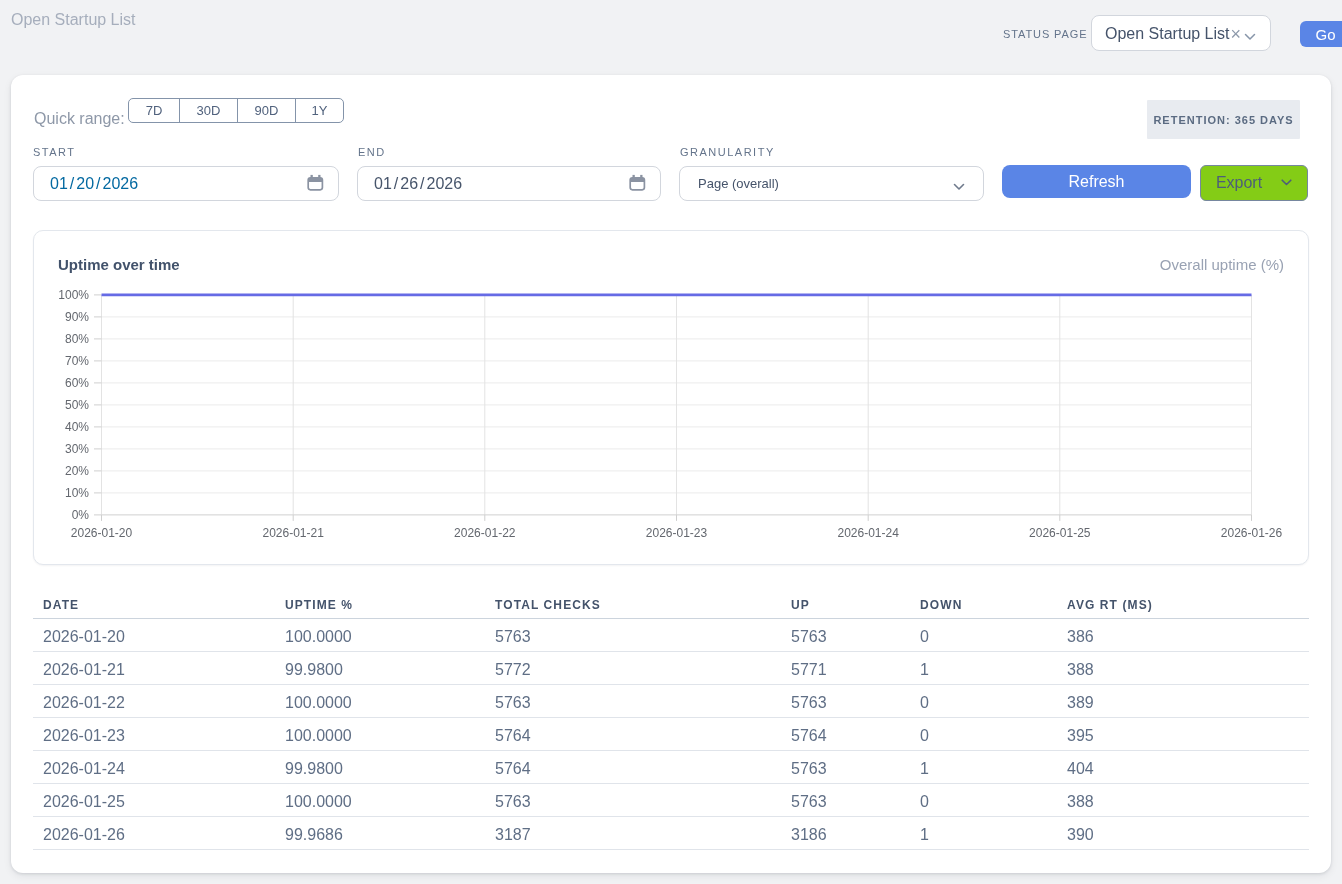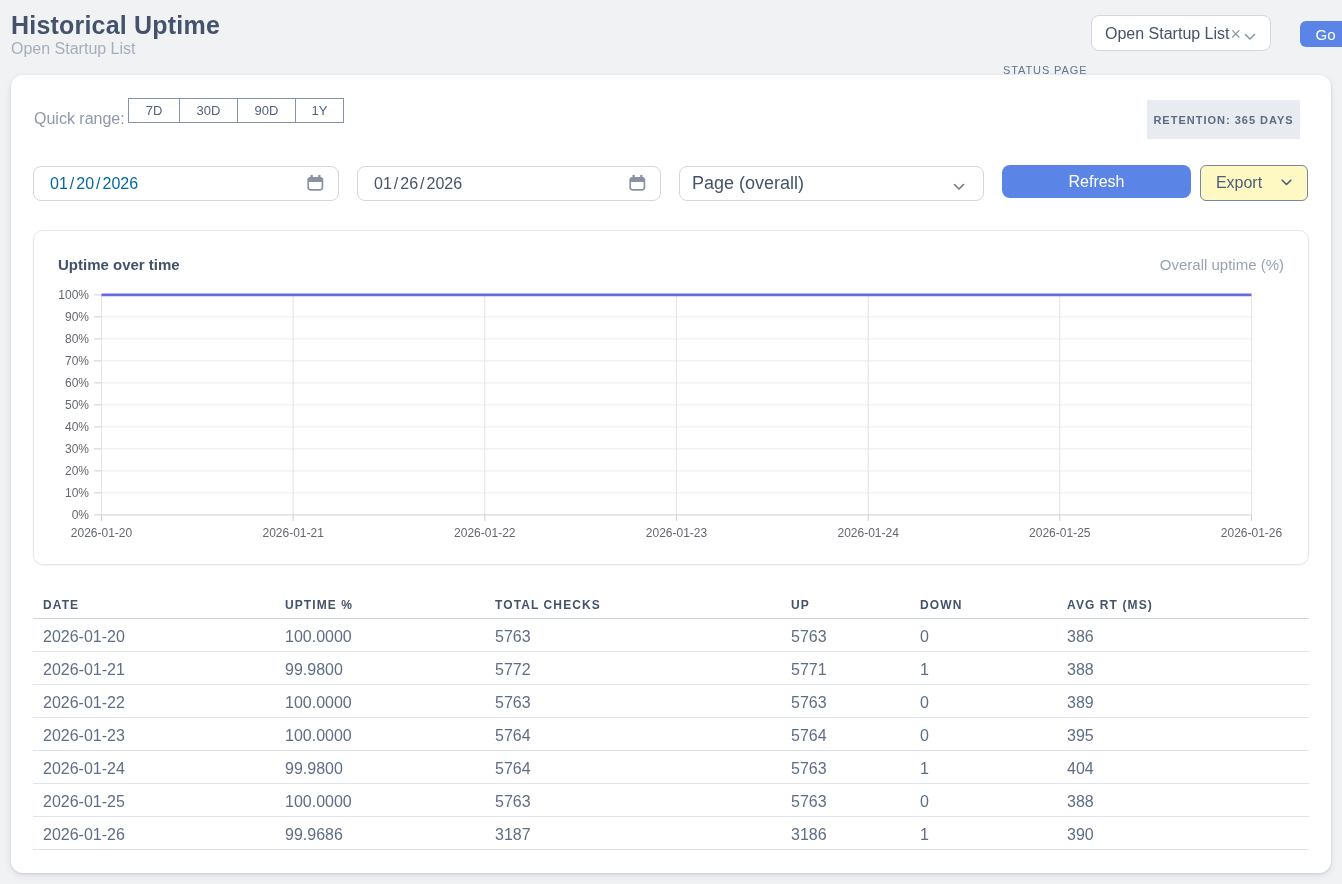--- a/index.html
+++ b/index.html
@@ -1,45 +1,44 @@
 <!DOCTYPE html>
 <html><head>
 <meta charset="utf-8">
 <style>
 * { margin:0; padding:0; box-sizing:border-box; }
 html,body { width:1342px; height:884px; overflow:hidden; }
 body { font-family:"Liberation Sans",sans-serif; background:#f1f2f4; position:relative; }
 .abs { position:absolute; }
-.lbl { font-size:11px; font-weight:400; letter-spacing:1.5px; color:#64748b;margin-top:36px; }
+.lbl { font-size:11px; font-weight:400; letter-spacing:1.5px; color:#64748b; }
 .inp { background:#fff; border:1px solid #d2d6dd; border-radius:8px; height:35px; display:flex; align-items:center; }
 </style>
 </head>
 <body>
 
 <div class="abs" style="left:11px;top:11px;">
-  <div style="font-size:25px;font-weight:700;color:#44536b;letter-spacing:0.2px;">Historical Uptime</div>
   <div style="font-size:16px;color:#a6aebc;margin-top:0px;">Open Startup List</div>
 </div>
 
 <div class="abs lbl" style="left:1003px;top:28px;letter-spacing:0.9px;">STATUS PAGE</div>
 
 <div class="abs inp" style="left:1091px;top:15px;width:180px;height:36px;">
   <span style="font-size:16px;color:#45536a;margin-left:13px;position:relative;top:1px;">Open Startup List</span>
   <span style="font-size:18px;color:#8e9aab;margin-left:1px;line-height:1;position:relative;top:1px;">×</span>
   <svg class="abs" style="right:14px;top:17px;" width="12" height="8" viewBox="0 0 12 8">
       <path d="M1.5 1.5 L6 6 L10.5 1.5" fill="none" stroke="#8795a9" stroke-width="1.5" stroke-linecap="round" stroke-linejoin="round"></path>
     </svg>
 </div>
 
 <div class="abs" style="left:1280px;top:21px;width:51px;height:26px;background:#5a85e6;border-radius:6px;color:#fff;font-size:15px;display:flex;align-items:center;justify-content:center;margin-left:20px;">Go</div>
 
 <div class="abs" style="left:11px;top:75px;width:1320px;height:798px;background:#fff;border-radius:12px;box-shadow:0 1px 3px rgba(16,24,40,.12), 0 3px 8px rgba(16,24,40,.07);"></div>
 
 <div class="abs" style="left:34px;top:110px;font-size:16px;color:#8e98a8;">Quick range:</div>
-<div class="abs" style="left:128px;top:98px;height:25px;border:1px solid #8494aa;border-radius:0;display:flex;background:#fff;">
+<div class="abs" style="left:128px;top:98px;height:25px;border:1px solid #8494aa;border-radius:5px;display:flex;background:#fff;">
   <div style="width:50px;text-align:center;font-size:13px;color:#51627d;line-height:23px;">7D</div>
   <div style="width:58px;text-align:center;font-size:13px;color:#51627d;line-height:23px;border-left:1px solid #8494aa;">30D</div>
   <div style="width:58px;text-align:center;font-size:13px;color:#51627d;line-height:23px;border-left:1px solid #8494aa;">90D</div>
   <div style="width:48px;text-align:center;font-size:13px;color:#51627d;line-height:23px;border-left:1px solid #8494aa;">1Y</div>
 </div>
 <div class="abs" style="left:1147px;top:100px;width:153px;height:39px;background:#e8ebf0;border-radius:1px;font-size:11px;font-weight:700;letter-spacing:1px;color:#5b6b82;display:flex;align-items:center;justify-content:center;">RETENTION: 365 DAYS</div>
 
 <div class="abs lbl" style="left:33px;top:146px;">START</div>
 <div class="abs lbl" style="left:358px;top:146px;">END</div>
 <div class="abs lbl" style="left:680px;top:146px;">GRANULARITY</div>
@@ -56,28 +55,28 @@
 <div class="abs inp" style="left:357px;top:166px;width:304px;">
   <span style="font-size:16px;color:#47556b;margin-left:16px;">01<span style="margin:0 2px;">/</span>26<span style="margin:0 2px;">/</span>2026</span>
   <svg class="abs" style="right:14px;top:6px;" width="20" height="18" viewBox="0 0 20 18">
       <rect x="4.2" y="4.8" width="14.2" height="12" rx="2.2" fill="none" stroke="#8b93a2" stroke-width="1.7"></rect>
       <path d="M4.2 9 h14.2 V7 a2.2 2.2 0 0 0-2.2-2.2 H6.4 A2.2 2.2 0 0 0 4.2 7 z" fill="#8b93a2"></path>
       <rect x="6.5" y="1.9" width="2.3" height="4" fill="#8b93a2"></rect>
       <rect x="14.2" y="1.9" width="2.3" height="4" fill="#8b93a2"></rect>
     </svg>
 </div>
 <div class="abs inp" style="left:679px;top:166px;width:305px;">
-  <span style="font-size:18px;color:#45536a;margin-left:12px;">Page (overall)</span>
+  <span style="font-size:13px;color:#45536a;margin-left:18px;">Page (overall)</span>
   <svg class="abs" style="right:18px;top:16px;" width="12" height="8" viewBox="0 0 12 8">
       <path d="M1.5 1.5 L6 6 L10.5 1.5" fill="none" stroke="#6f7a8c" stroke-width="1.6" stroke-linecap="round" stroke-linejoin="round"></path>
     </svg>
 </div>
 
 <div class="abs" style="left:1002px;top:165px;width:189px;height:33px;background:#5a85e6;border-radius:8px;color:#fff;font-size:16px;display:flex;align-items:center;justify-content:center;">Refresh</div>
-<div class="abs" style="left:1200px;top:165px;width:108px;height:36px;background:#fef9c3;border:1px solid #76879f;border-radius:6px;display:flex;align-items:center;justify-content:center;gap:11px;">
+<div class="abs" style="left:1200px;top:165px;width:108px;height:36px;background:#84cc16;border:1px solid #76879f;border-radius:6px;display:flex;align-items:center;justify-content:center;gap:11px;">
   <span style="font-size:16px;color:#4d5e79;">Export</span>
   <svg style="margin-left:8px;margin-bottom:1px;" width="11" height="7" viewBox="0 0 11 7">
       <path d="M1.2 1.2 L5.5 5.5 L9.8 1.2" fill="none" stroke="#4d5e79" stroke-width="1.6" stroke-linecap="round" stroke-linejoin="round"></path>
     </svg>
 </div>
 
 <div class="abs" style="left:33px;top:230px;width:1276px;height:335px;background:#fff;border:1px solid #e3e7ed;border-radius:10px;box-shadow:0 1px 2px rgba(16,24,40,.05);"></div>
 <div class="abs" style="left:58px;top:256px;font-size:15px;font-weight:700;color:#42526b;">Uptime over time</div>
 <div class="abs" style="left:1154px;top:256px;width:130px;text-align:right;font-size:15px;color:#99a2b3;">Overall uptime (%)</div>
 

